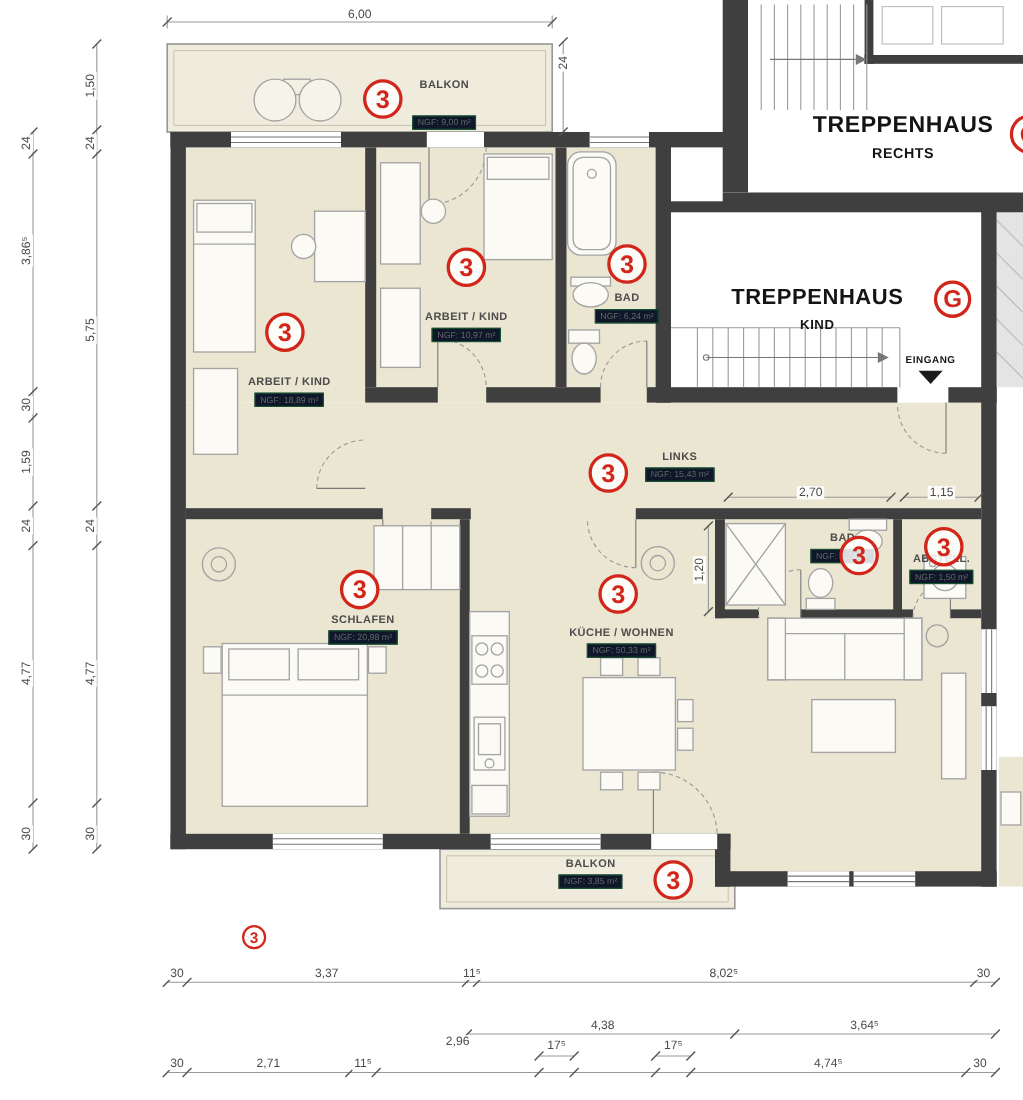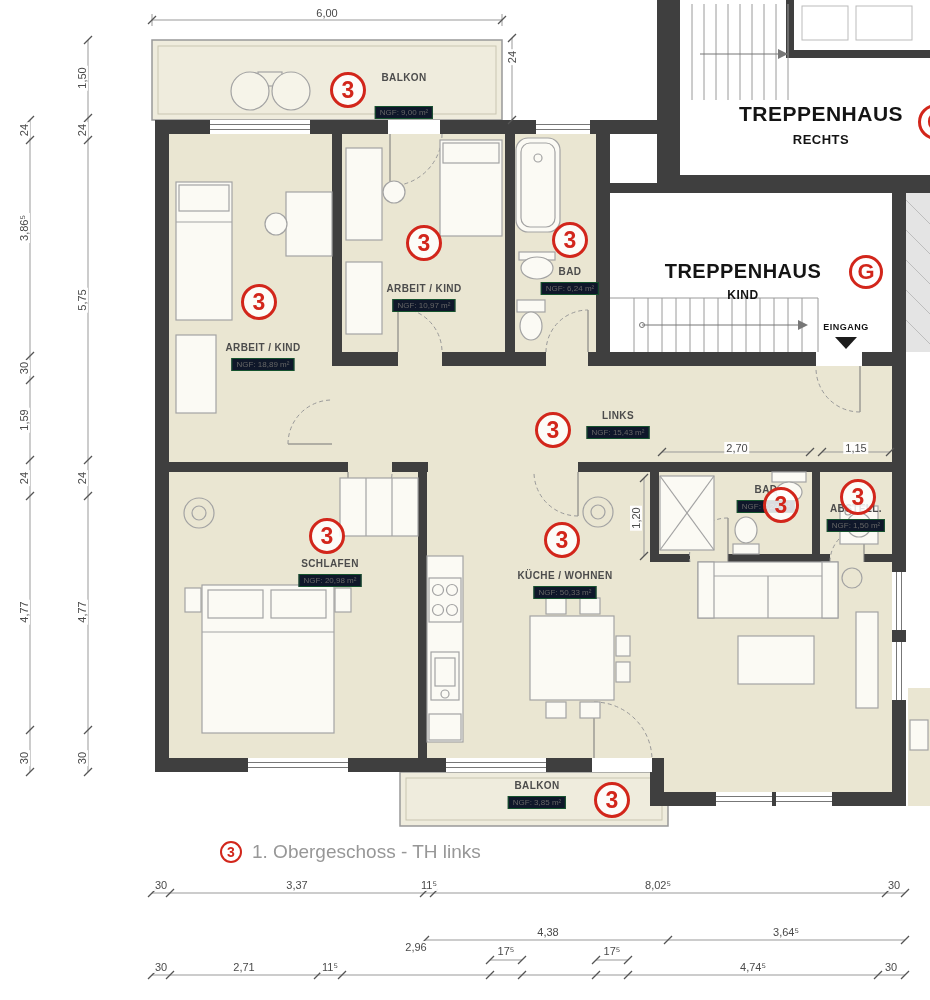--- a/index.html
+++ b/index.html
@@ -449,16 +449,15 @@
   <div class="dim" style="left:161px;top:967px">30</div>
   <div class="dim" style="left:244px;top:967px">2,71</div>
   <div class="dim" style="left:330px;top:967px">11⁵</div>
   <div class="dim" style="left:416px;top:947px">2,96</div>
   <div class="dim" style="left:558px;top:1020px">1,66</div>
   <div class="dim" style="left:753px;top:967px">4,74⁵</div>
   <div class="dim" style="left:891px;top:967px">30</div>
 
   <div class="title-row">
     <div class="marker small">3</div>
-    <div class="title-text">1. Obergeschoss - TH links</div>
   </div>
 
 </div>
 
 </body></html>

